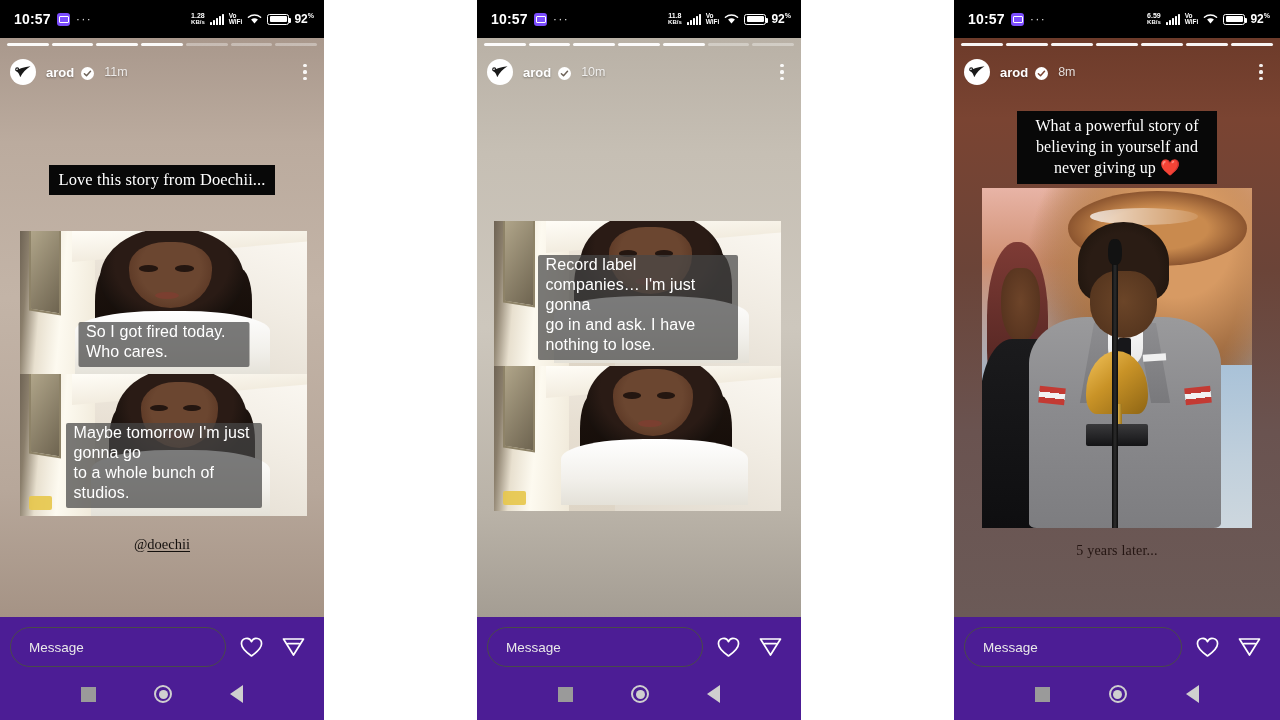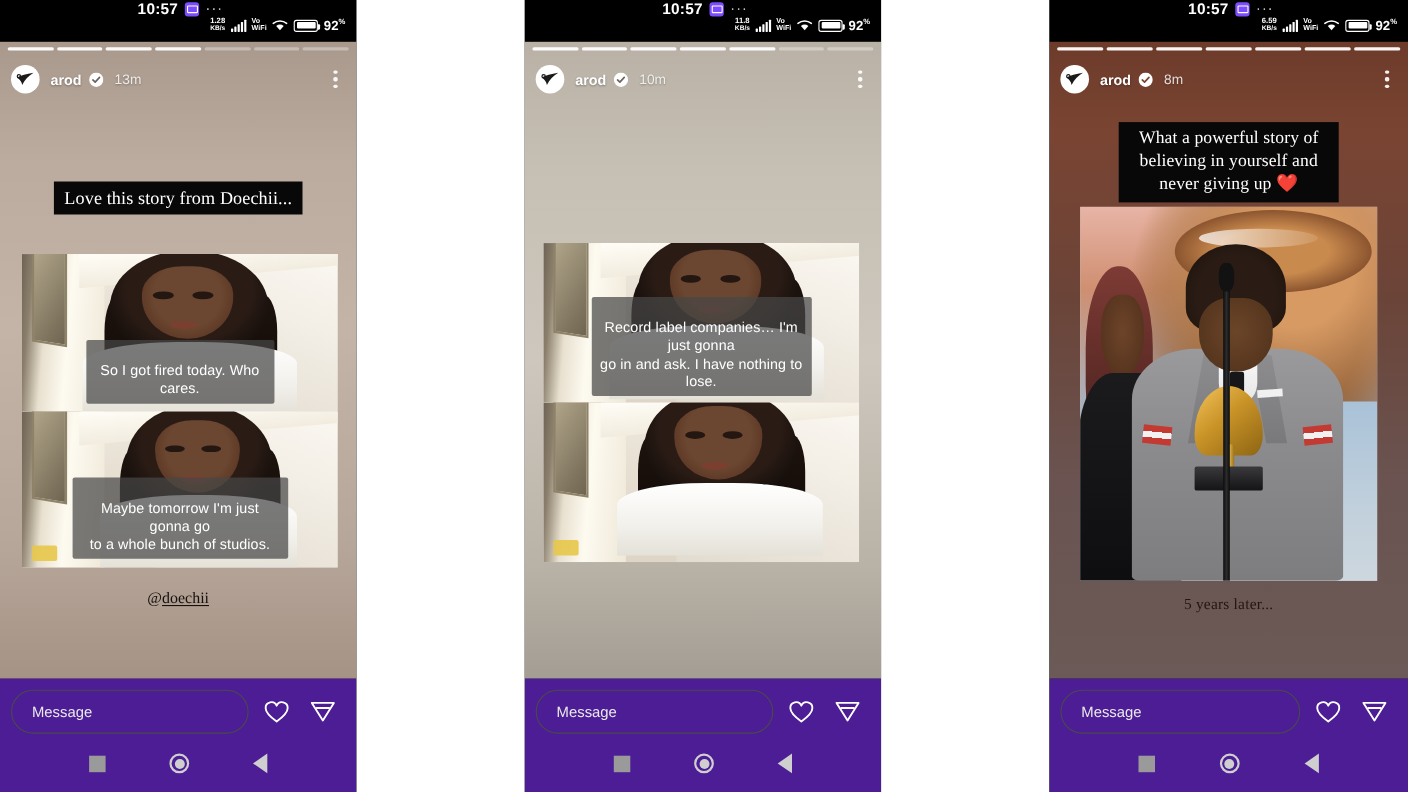--- a/index.html
+++ b/index.html
@@ -28,21 +28,20 @@
 
   
   .statusbar {
     position: relative;
     height: 38px;
     background: #000;
     display: flex;
     align-items: center;
     padding: 0 10px 0 14px;
     color: #fff;
-    flex-direction: column;
   }
   .sb-left { display: flex; align-items: center; gap: 6px; flex: 0 0 auto; }
   .sb-time { font-size: 14px; font-weight: 600; letter-spacing: .2px; color:#fff; }
   .sb-appicon {
     width: 13px; height: 13px; border-radius: 3px;
     background: #7c4dff; position: relative;
   }
   .sb-appicon::after{
     content:""; position:absolute; left:2.5px; top:3px;
     width:8px; height:5px; border:1.2px solid #fff; border-radius:1px;
@@ -216,22 +215,22 @@
     position:absolute; left:-4%; top:28%; width:22%; height:58%;
     background: linear-gradient(180deg,#1d130e,#120b07);
     border-radius: 40% 10% 40% 30%;
   }
   .person .hairfall.r { left:auto; right:-6%; border-radius: 10% 40% 30% 40%; }
 
   
   .cap {
     position: absolute; left: 50%; transform: translateX(-50%);
     background: rgba(70,70,70,.72);
-    color: #fff; font-size: 13px; line-height: 1.25;
-    padding: 20px 8px 5px; text-align: center;
+    color: #fff; font-size: 16px; line-height: 1.25;
+    padding: 0 8px 5px; text-align: left;
     border-radius: 2px; z-index: 4; white-space: pre-line;
     font-family: "Liberation Sans", sans-serif;
     letter-spacing: .1px;
   }
 
   
   .mention {
     position: absolute; left: 0; right: 0; z-index: 5;
     text-align: center;
     font-family: "Liberation Serif", serif;
@@ -435,21 +434,21 @@
               <circle cx="5.2" cy="8.4" r="1.5" fill="none" stroke="#1a1a1a" stroke-width="1.1"></circle>
             </svg>
         </div>
         <span class="uname">arod</span>
         <span class="verified">
           <svg width="13" height="13" viewBox="0 0 13 13">
               <circle cx="6.5" cy="6.5" r="6.5" fill="#ffffff"></circle>
               <path d="M3.4 6.7 L5.5 8.7 L9.5 4.3" stroke="#6d6258" stroke-width="1.5" fill="none" stroke-linecap="round" stroke-linejoin="round"></path>
             </svg>
         </span>
-        <span class="ts">13m</span>
+        <span class="ts">11m</span>
         <div class="kebab">
             <span></span>
             <span></span>
             <span></span>
           </div>
       </div>
 
       <div class="headline h1" style="top:127px;">
         <div class="band">Love this story from Doechii...</div>
       </div>

